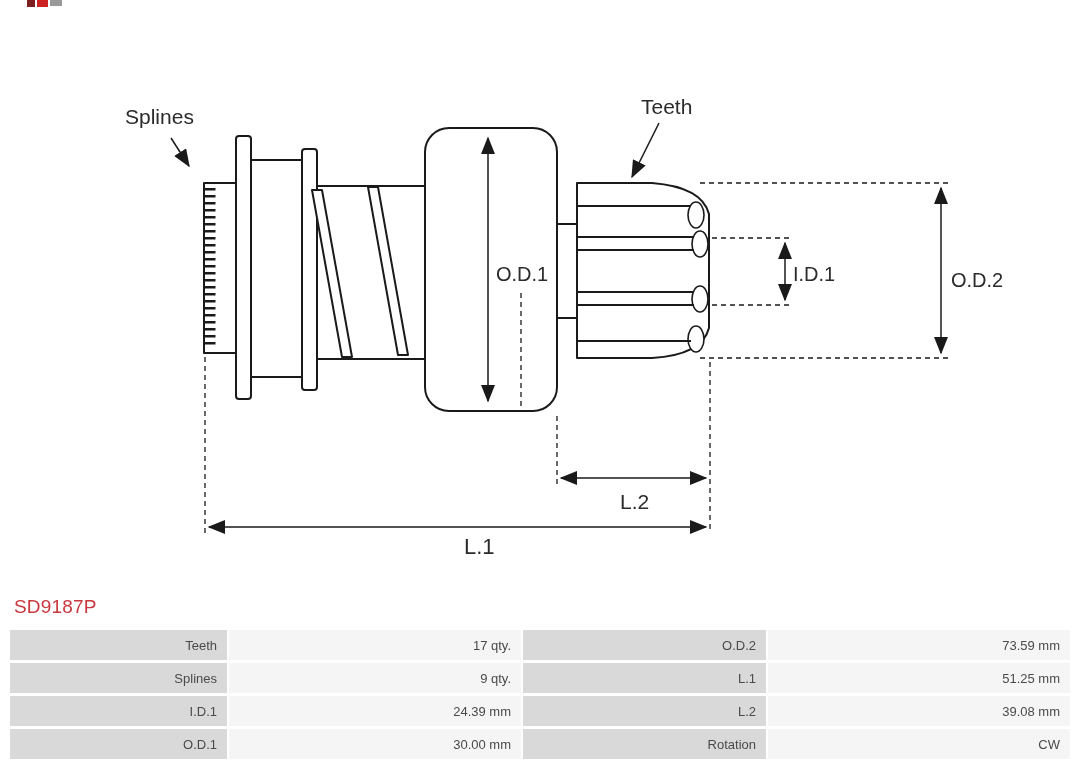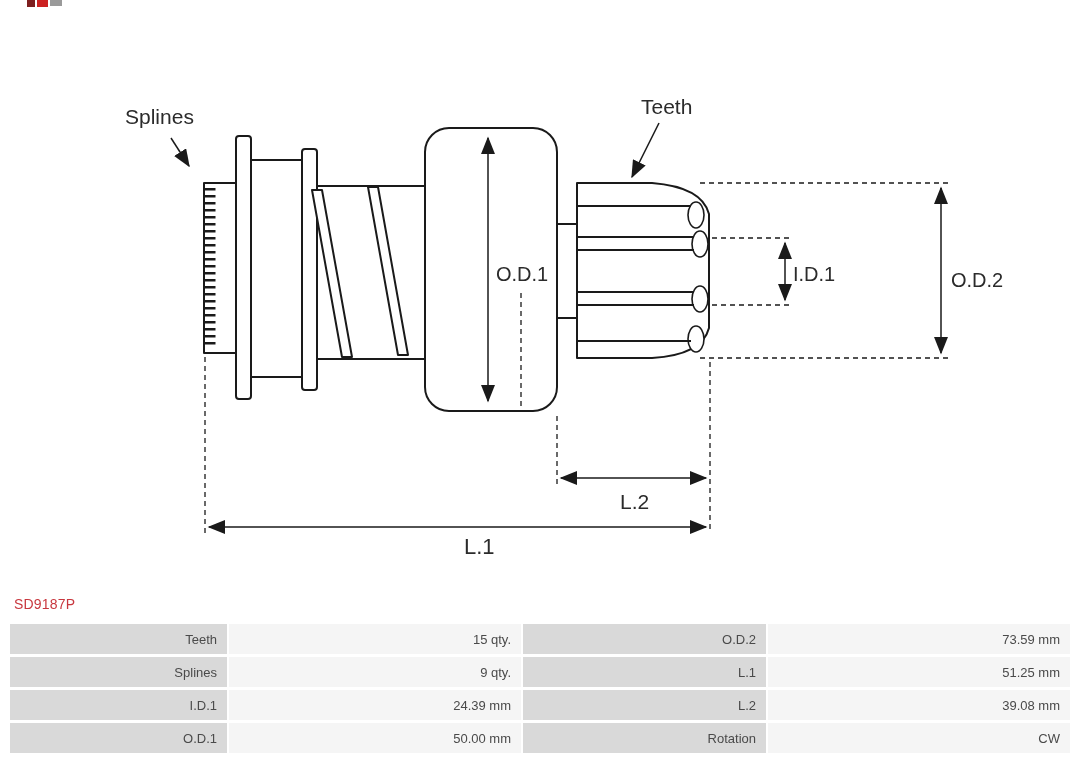--- a/index.html
+++ b/index.html
@@ -11,21 +11,21 @@
     overflow: hidden;
   }
   .drawing-wrap { width: 1080px; height: 592px; position: relative; }
   svg { display: block; }
   svg text {
     font-family: "Liberation Sans", sans-serif;
     fill: #2b2b2b;
   }
   .part-number {
     margin: 4px 0 0 14px;
-    font-size: 14px;
+    font-size: 19px;
     color: #c8373e;
     letter-spacing: 0.2px;
   }
   table.spec-table {
     margin: 9px 0 0 8px;
     width: 1064px;
     border-collapse: separate;
     border-spacing: 2px 3px;
     table-layout: fixed;
   }
@@ -138,36 +138,36 @@
 <table class="spec-table">
   <colgroup>
     <col class="c1">
       <col class="c2">
       <col class="c3">
       <col class="c4">
   </colgroup>
   <tbody>
       <tr>
     <td class="lbl">Teeth</td>
-    <td class="val">15 qty.</td>
+    <td class="val">17 qty.</td>
     <td class="lbl">O.D.2</td>
     <td class="val">73.59 mm</td>
   </tr>
   <tr>
     <td class="lbl">Splines</td>
     <td class="val">9 qty.</td>
     <td class="lbl">L.1</td>
     <td class="val">51.25 mm</td>
   </tr>
   <tr>
     <td class="lbl">I.D.1</td>
     <td class="val">24.39 mm</td>
     <td class="lbl">L.2</td>
     <td class="val">39.08 mm</td>
   </tr>
   <tr>
     <td class="lbl">O.D.1</td>
-    <td class="val">50.00 mm</td>
+    <td class="val">30.00 mm</td>
     <td class="lbl">Rotation</td>
     <td class="val">CW</td>
   </tr>
 </tbody>
   </table>
 
 </body></html>

